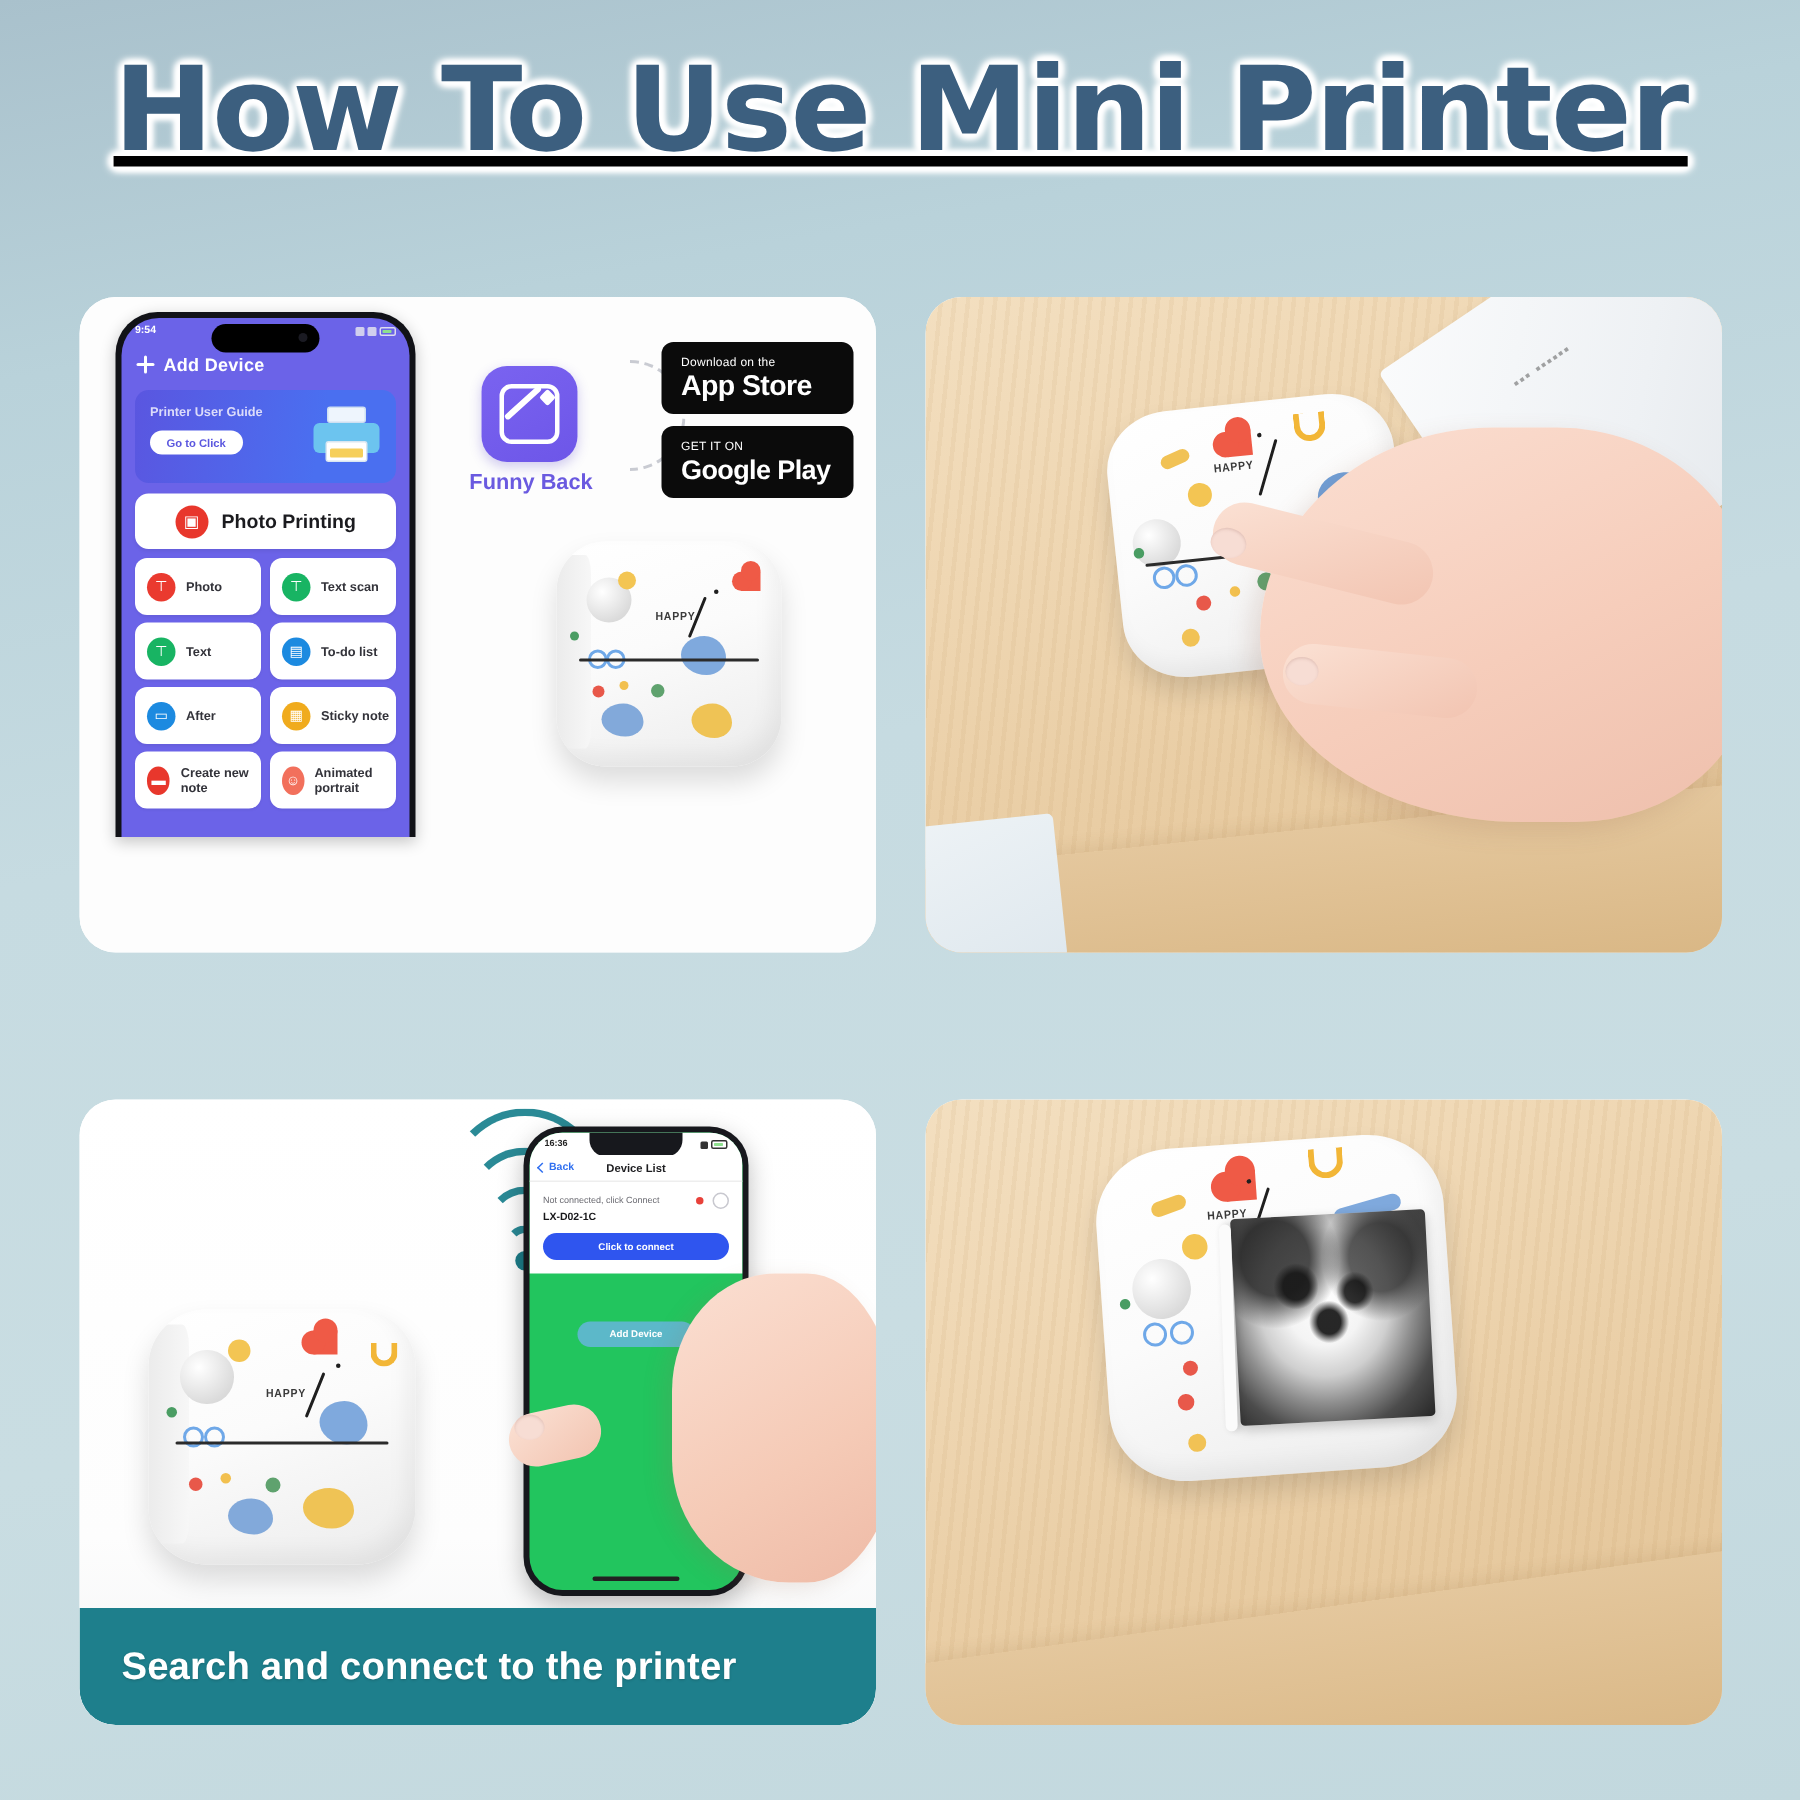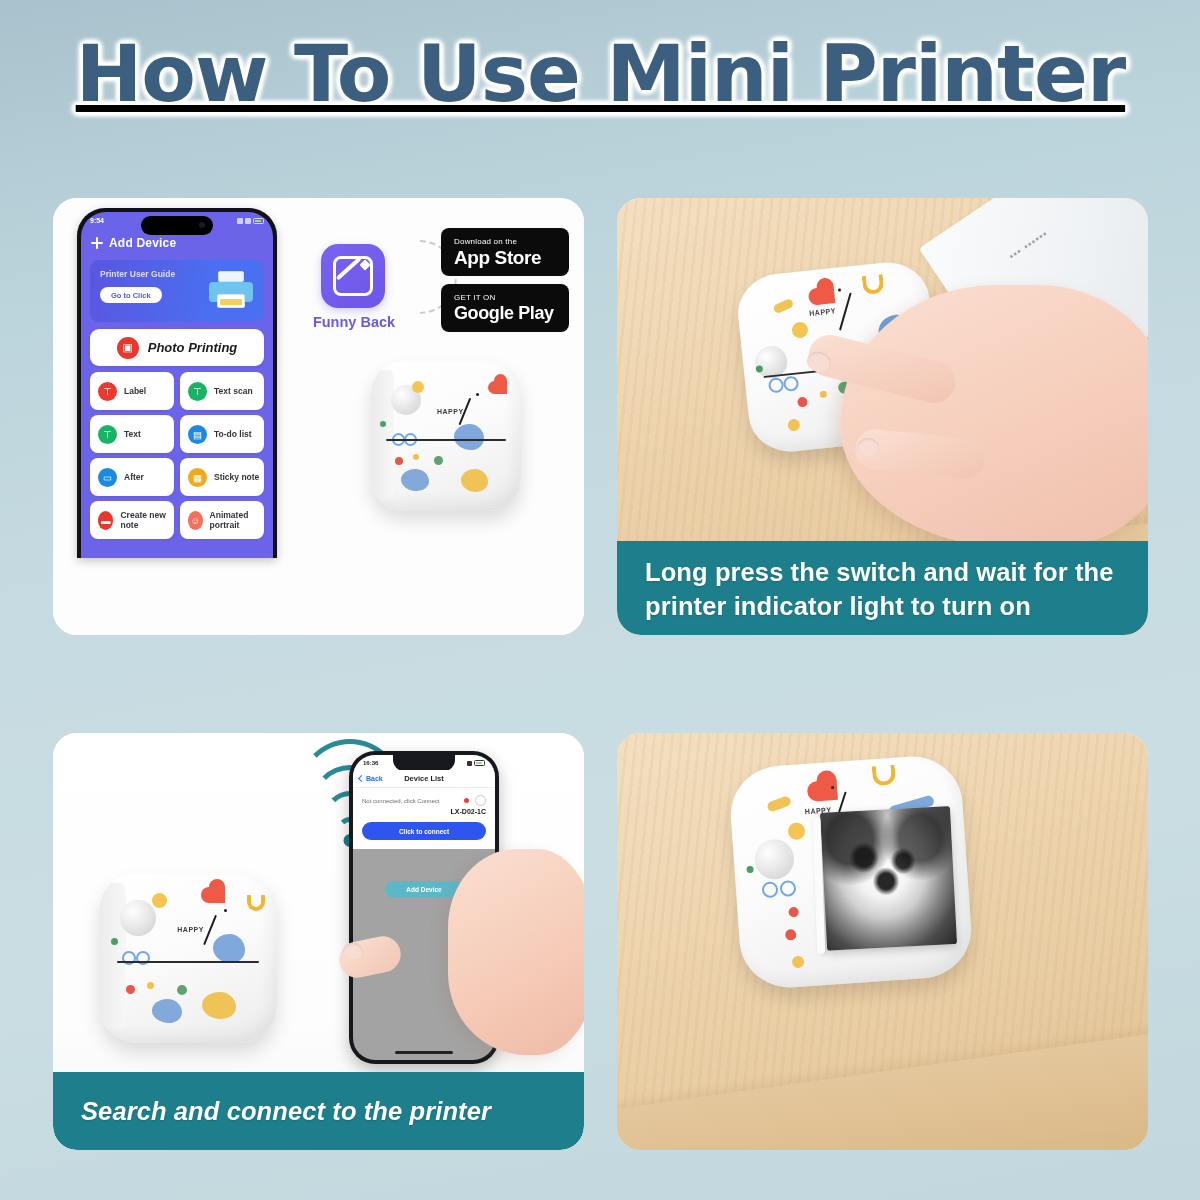--- a/index.html
+++ b/index.html
@@ -51,21 +51,21 @@
     color: #ffffff;
     font-size: 25.5px;
     line-height: 34px;
     font-weight: bold;
     padding: 14px 24px 14px 28px;
     letter-spacing: 0.1px;
     text-shadow: 0 1px 2px rgba(0,0,0,.18);
     border-radius: 0 0 24px 24px;
   }
   .caption.two-line { height: 94px; }
-  .caption.one-line { height: 78px; display:flex; align-items:center;font-style:italic; }
+  .caption.one-line { height: 78px; display:flex; align-items:center; }
 
   
   .p1-bg { position:absolute; inset:0; background:#fdfdfd; }
 
   
   .phone1 {
     position: absolute; left: 24px; top: 10px; width: 200px; height: 350px;
     background: #111217;
     border-radius: 28px 28px 0 0;
     padding: 4px 4px 0 4px;
@@ -112,21 +112,21 @@
   .pr-body{ position:absolute; left:0; top:11px; width:44px; height:20px; background:#6cc4ef; border-radius:4px;}
   .pr-out { position:absolute; left:8px; top:23px; width:28px; height:14px; background:#fff; border-radius:2px; border:1px solid #d9e6f2;}
   .pr-out:after{content:"";position:absolute;left:2px;top:4px;right:2px;height:6px;background:#f6cf5a;border-radius:1px;}
 
   .photo-print-row {
     margin: 7px 9px 0 9px; background:#fff; border-radius:9px; height:37px;
     display:flex; align-items:center; justify-content:center; gap:9px;
     box-shadow:0 1px 3px rgba(0,0,0,.07);
   }
   .circ-ic { width:22px; height:22px; border-radius:50%; display:flex; align-items:center; justify-content:center; color:#fff; font-size:11px; }
-  .pp-label { font-size:13px; font-weight:bold; color:#1b1b1f;font-style:italic; }
+  .pp-label { font-size:13px; font-weight:bold; color:#1b1b1f; }
 
   .grid2 { margin: 6px 9px 0 9px; display:grid; grid-template-columns:1fr 1fr; gap:5px 6px; }
   .tile {
     background:#fff; border-radius:8px; height:38px; display:flex; align-items:center;
     gap:7px; padding-left:8px; box-shadow:0 1px 2px rgba(0,0,0,.06);
   }
   .tile .circ-ic{width:19px;height:19px;font-size:9.5px;}
   .tile-label{ font-size:8.5px; color:#33333a; line-height:10px; font-weight:600;}
 
   
@@ -235,21 +235,21 @@
   .wifi .a2{ width:52px; height:52px; }
   .wifi .a3{ width:78px; height:78px; }
   .wifi .a4{ width:104px; height:104px; }
   .wifi .core{ position:absolute; left:50%; bottom:2px; transform:translateX(-50%); width:13px;height:13px;border-radius:50%;background:#1c7d89;}
 
   .phone3{
     position:absolute; left:296px; top:18px; width:150px; height:313px;
     background:#17181d; border-radius:26px; padding:4px;
     box-shadow:0 6px 16px rgba(0,0,0,.25);
   }
-  .phone3-screen{ position:relative; width:100%;height:100%;background:#a3a3a3;border-radius:22px;overflow:hidden;text-align:right;}
+  .phone3-screen{ position:relative; width:100%;height:100%;background:#22c55e;border-radius:22px;overflow:hidden;}
   .notch{ position:absolute;left:50%;transform:translateX(-50%);top:0;width:62px;height:16px;background:#17181d;border-radius:0 0 11px 11px;}
   .p3-status{ height:15px;display:flex;justify-content:space-between;align-items:center;padding:1px 10px 0;font-size:6px;font-weight:bold;color:#222;background:#fff;}
   .p3-nav{ height:18px;background:#fff;display:flex;align-items:center;justify-content:center;position:relative;border-bottom:1px solid #eee;}
   .p3-nav .back{ position:absolute;left:6px;color:#2f6ff0;font-size:7px;font-weight:bold;display:flex;align-items:center;gap:2px;}
   .chev{ width:5px;height:5px;border-left:1.4px solid #2f6ff0;border-bottom:1.4px solid #2f6ff0;transform:rotate(45deg);}
   .p3-title{ font-size:7.5px;font-weight:bold;color:#1d1d20;}
   .dev-card{ background:#fff;padding:7px 9px 9px;}
   .dev-line{ display:flex;align-items:center;justify-content:space-between;}
   .dev-sub{ font-size:6px;color:#6b6b72;}
   .dot-red{ width:5px;height:5px;border-radius:50%;background:#e8413a;}
@@ -318,21 +318,21 @@
         </div>
 
         <div class="photo-print-row">
           <span class="circ-ic" style="background:#e8372c">▣</span>
           <span class="pp-label">Photo Printing</span>
         </div>
 
         <div class="grid2">
           <div class="tile">
             <span class="circ-ic" style="background:#ea3a2f">⊤</span>
-            <span class="tile-label">Label</span>
+            <span class="tile-label">Photo</span>
           </div>
           <div class="tile">
             <span class="circ-ic" style="background:#18b463">⊤</span>
             <span class="tile-label">Text scan</span>
           </div>
           <div class="tile">
             <span class="circ-ic" style="background:#18b463">⊤</span>
             <span class="tile-label">Text</span>
           </div>
           <div class="tile">
@@ -432,21 +432,20 @@
       </div>
     </div>
 
     <div class="hand palm2"></div>
     <span class="finger" style="left:190px;top:150px;width:150px;height:42px;transform:rotate(14deg);"></span>
     <span class="nail" style="left:190px;top:154px;width:24px;height:20px;transform:rotate(14deg);"></span>
     <span class="finger" style="left:238px;top:236px;width:130px;height:40px;transform:rotate(6deg);"></span>
     <span class="nail" style="left:240px;top:240px;width:22px;height:19px;"></span>
   </div>
 
-  <div class="caption two-line">Long press the switch and wait for the printer indicator light to turn on</div>
 </div>
 
 <div class="panel panel-3">
   <div class="photo">
     <div class="p3-bg"></div>
 
     <div class="wifi">
       <span class="arc a1"></span>
         <span class="arc a2"></span>
         <span class="arc a3"></span>

